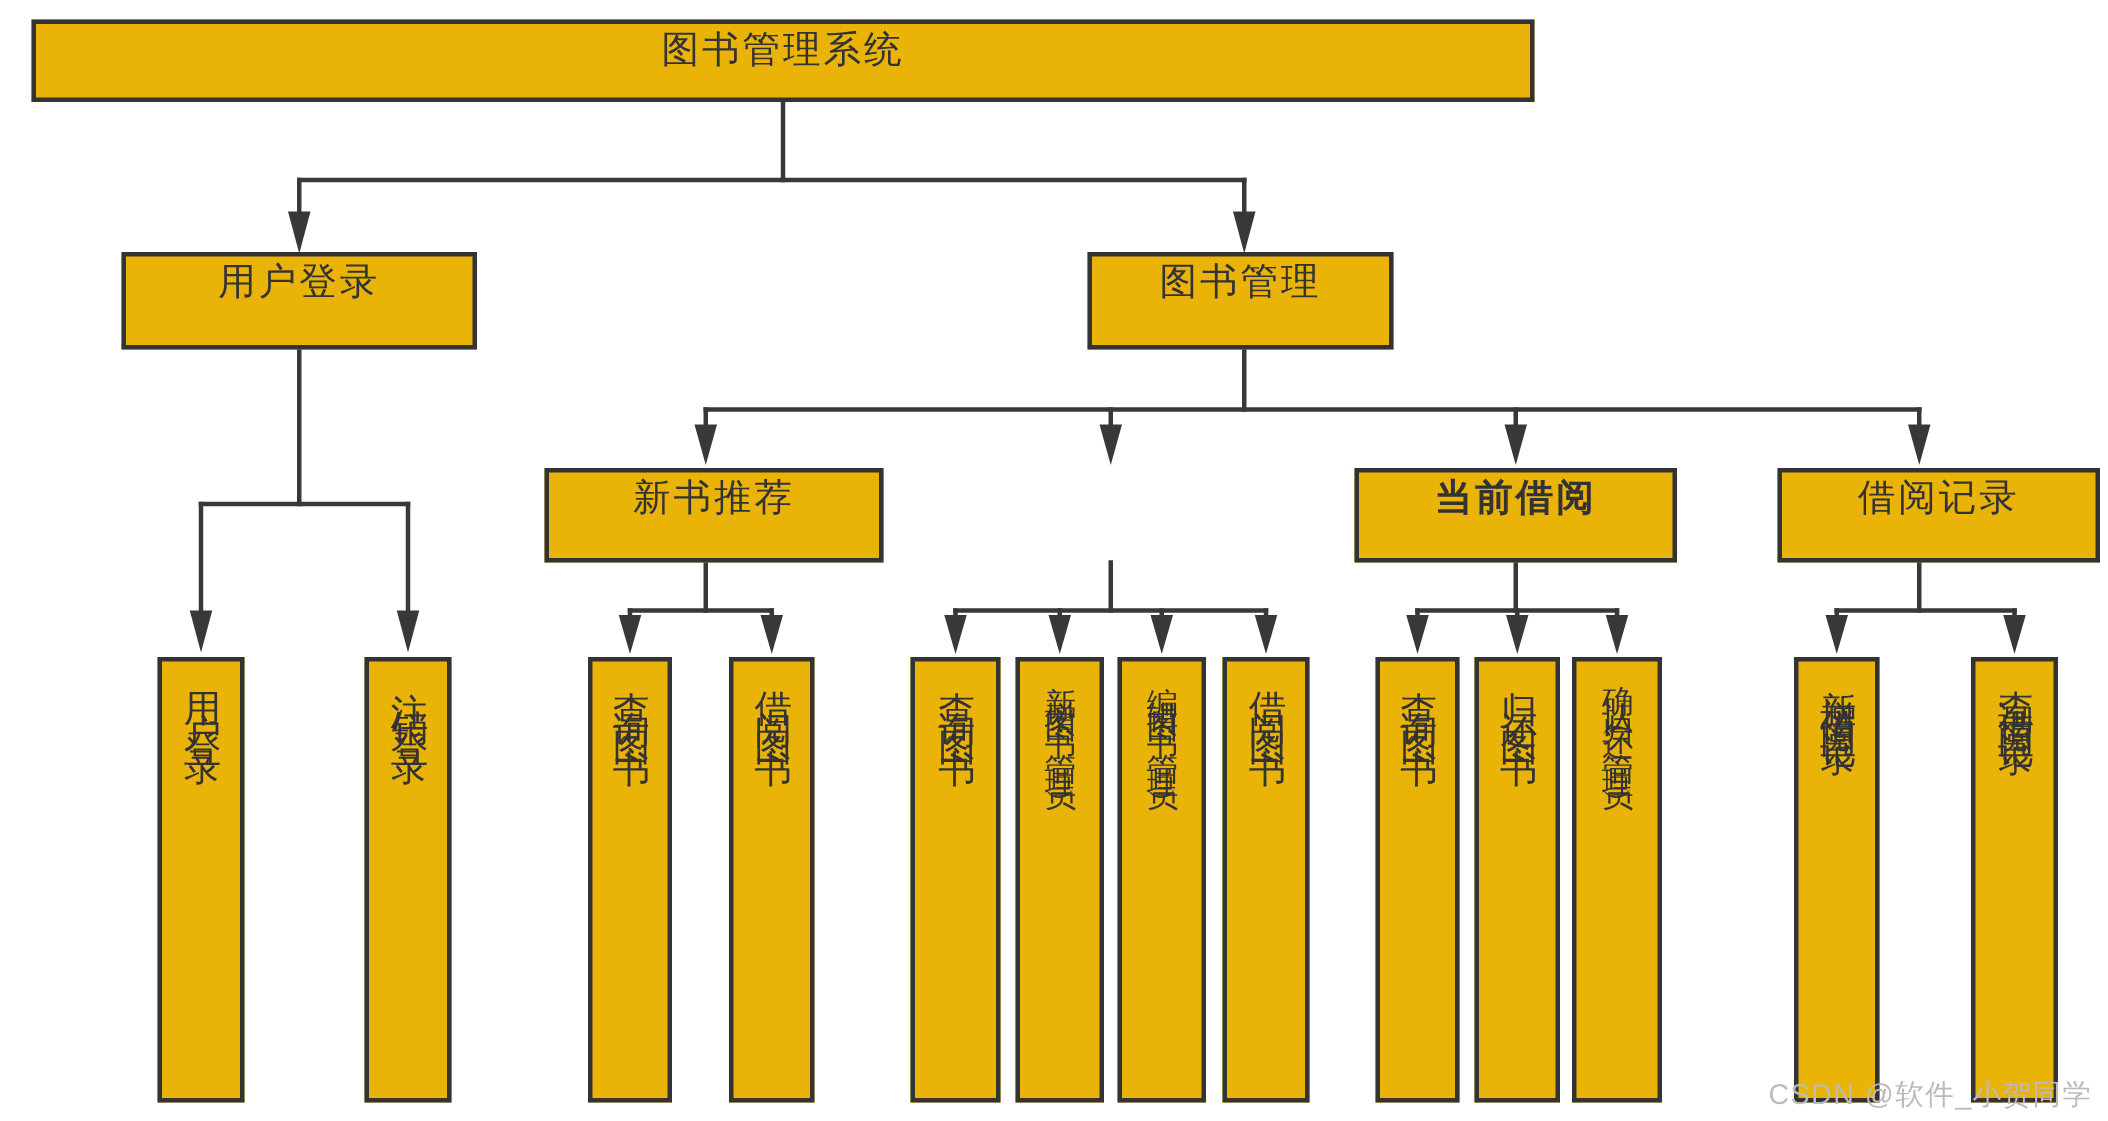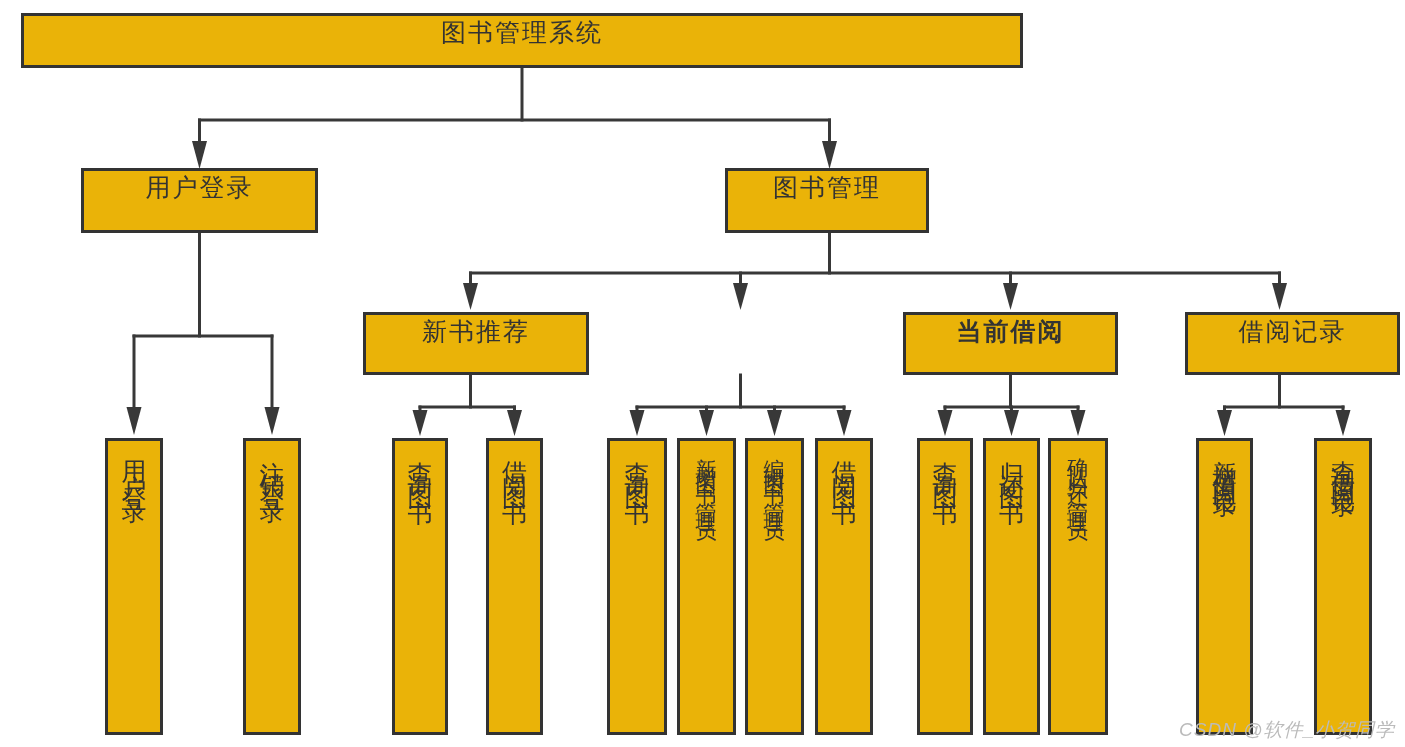--- a/index.html
+++ b/index.html
@@ -38,21 +38,20 @@
   .vlbl.sm { font-size: 21px; letter-spacing: 9px; margin-bottom: -9px; }
   .watermark {
     position: absolute;
     right: 10px;
     bottom: 4px;
     font-size: 19px;
     letter-spacing: 1px;
     color: var(--watermark, #bbbbbb);
     z-index: 6;
     white-space: nowrap;
-    font-style: italic;
   }
 </style>
 </head>
 <body>
 
 <div class="canvas">
 
   <svg class="connectors" width="1405" height="747" viewBox="0 0 1405 747" aria-hidden="true">
 
     <line x1="522" y1="68" x2="522" y2="120"></line>

